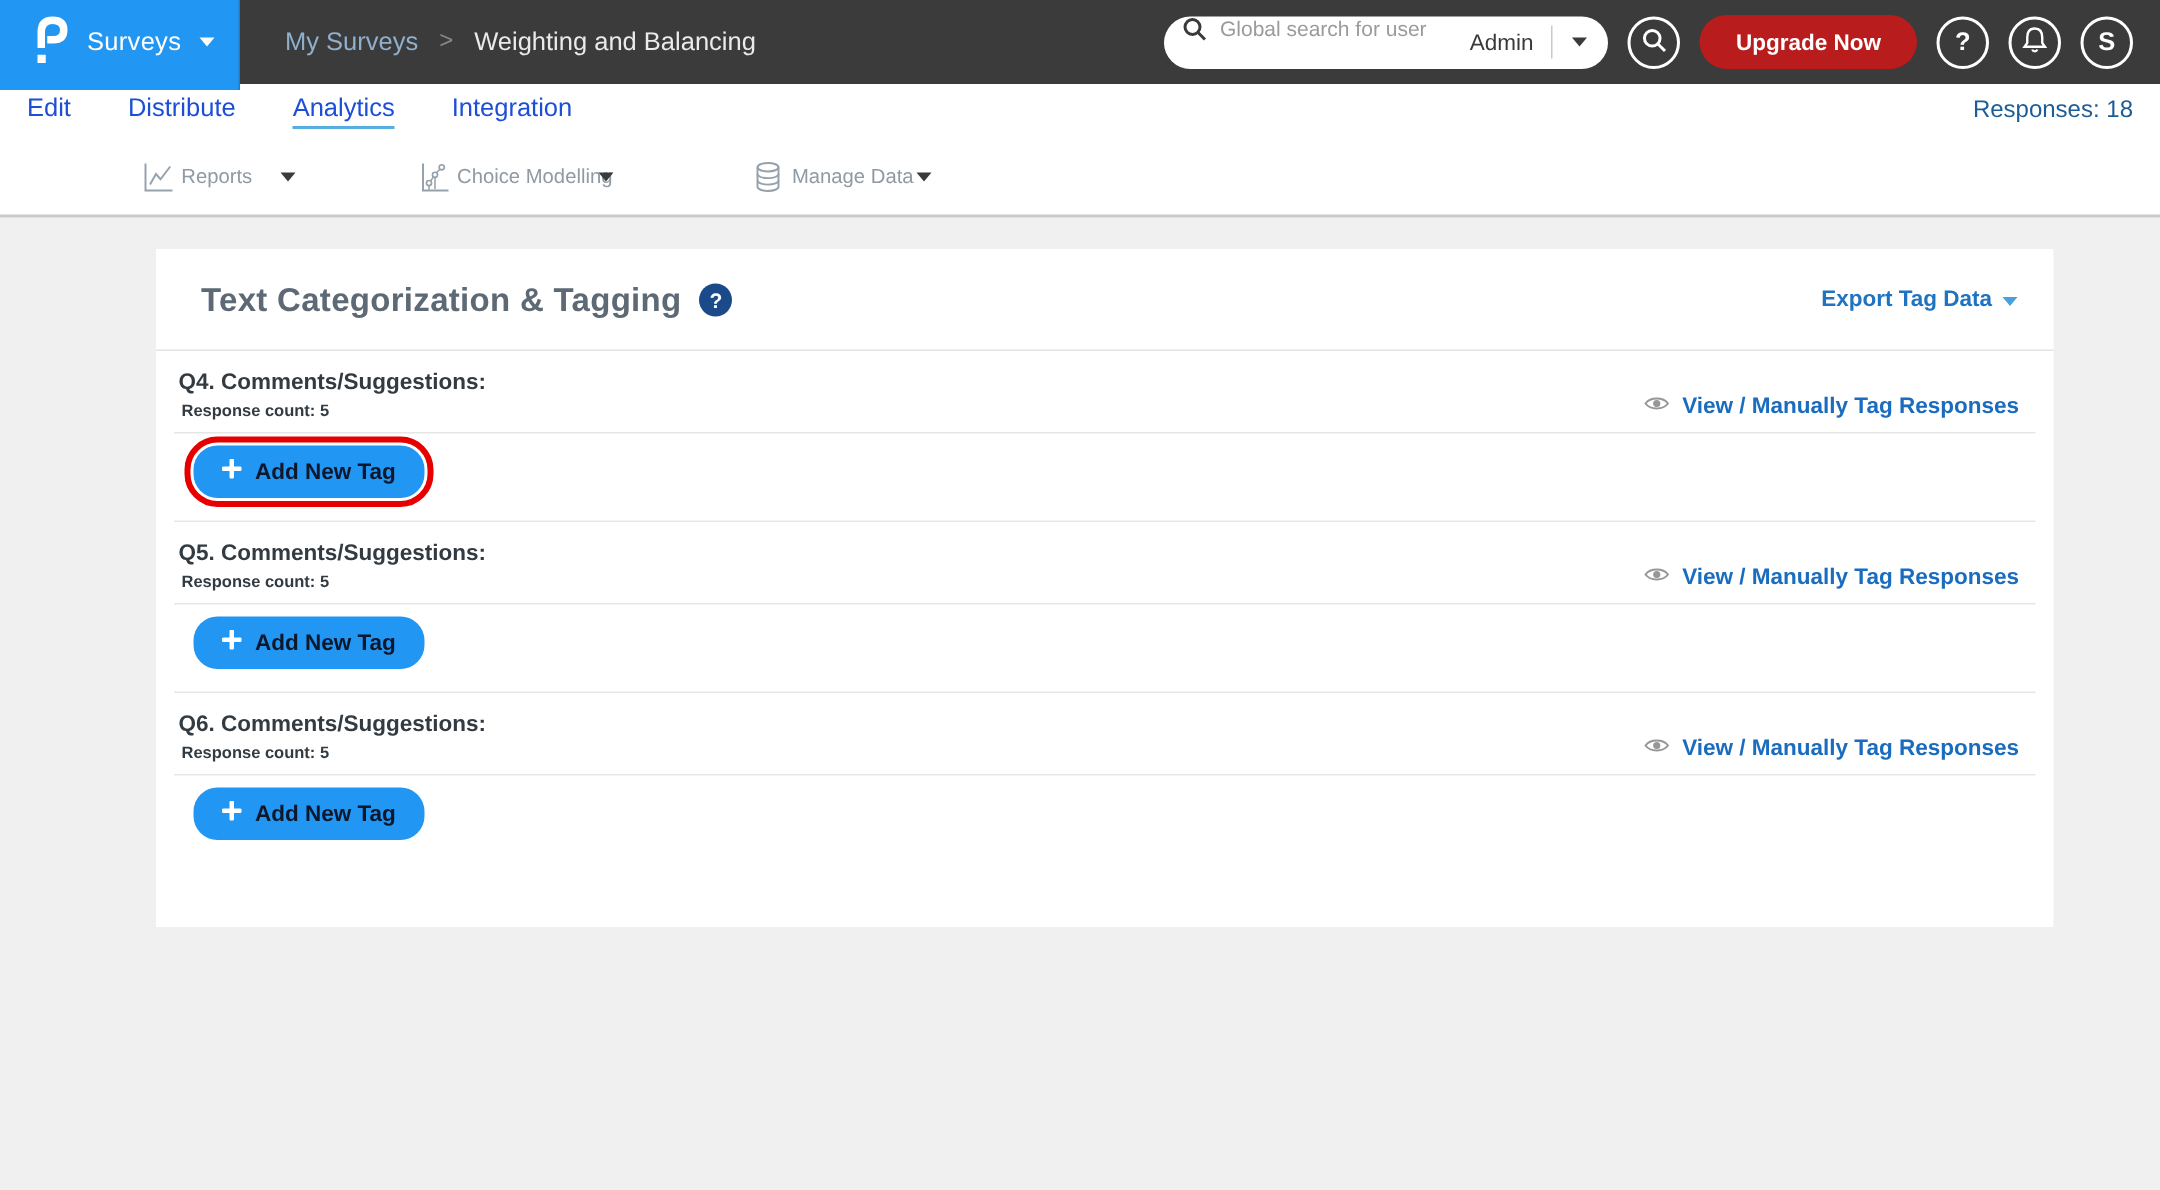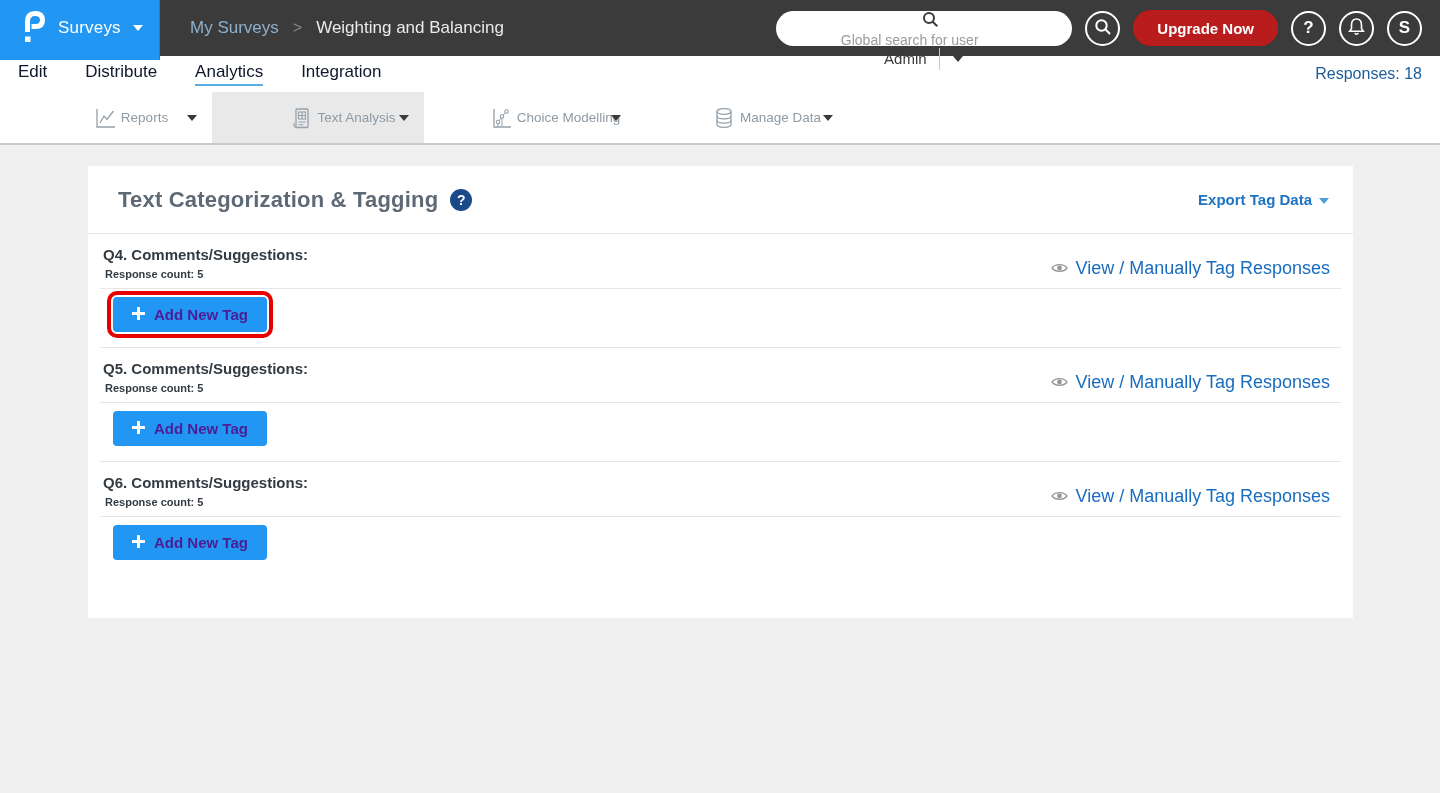--- a/index.html
+++ b/index.html
@@ -14,79 +14,79 @@
   .product-label { color:#fff; font-size:17px; letter-spacing:.2px; }
   .caret-down-white { width:0; height:0; border-left:5px solid transparent; border-right:5px solid transparent;
                       border-top:6px solid #fff; margin-left:12px; }
   .breadcrumb { display:flex; align-items:center; margin-left:30px; font-size:17px; gap:14px; }
   .bc-parent { color:#8fb0cd; cursor:pointer; text-decoration:none; }
   .bc-sep { color:#8a8a8a; font-size:16px; }
   .bc-current { color:#e9eaec; }
 
   .header-right { margin-left:auto; display:flex; align-items:center; gap:13px; padding-right:18px; }
   .search-pill { width:296px; height:35px; background:#fff; border-radius:18px; display:flex;
-                 align-items:center; padding-left:12px;flex-direction:column; }
+                 align-items:flex-start; padding-left:12px; }
   .search-pill svg { flex:0 0 auto; }
   .search-pill input { flex:1 1 auto; min-width:0; border:none; outline:none; background:transparent;
                        font-size:14px; color:#333; padding:0 6px 0 8px; font-family:inherit; }
   .search-pill input::placeholder { color:#9b9b9b; }
   .scope-toggle { display:flex; align-items:center; height:100%; cursor:pointer; }
   .scope-label { font-size:15px; color:#3a3a3a; margin-right:12px; }
   .pill-divider { width:1px; height:22px; background:#c9c9c9; }
   .caret-down-dark { width:0; height:0; border-left:5px solid transparent; border-right:5px solid transparent;
                      border-top:6px solid #3a3a3a; margin:0 14px 0 13px; }
   .circle-btn { width:35px; height:35px; border-radius:50%; border:2px solid #fff; background:transparent;
                 display:flex; align-items:center; justify-content:center; color:#fff; cursor:pointer;
                 font-family:inherit; }
   .circle-glyph { font-size:17px; font-weight:700; color:#fff; }
   .upgrade-btn { height:36px; border:none; border-radius:18px; background:#b91c1c; color:#fff;
                  font-weight:700; font-size:15px; padding:0 24px; cursor:pointer; font-family:inherit; }
 
   
   .nav-row { height:36px; background:#fff; display:flex; align-items:center; padding:0 18px; gap:38px; }
-  .nav-link { font-size:17px; color:#0f172a; text-decoration:none; cursor:pointer;
+  .nav-link { font-size:17px; color:#1d4ed8; text-decoration:none; cursor:pointer;
               padding-bottom:2px; border-bottom:2px solid transparent; }
   .nav-link.active { border-bottom-color:#58aede; }
   .responses-label { margin-left:auto; font-size:16px; color:#1d5d97; }
 
   
   .tabbar { height:53px; background:#fff; border-bottom:2px solid #c9c9c9; display:flex; }
   .tab { width:212px; display:flex; align-items:center; justify-content:center;
          gap:3px; position:relative; cursor:pointer;padding-left:48px; }
   .tab.active { background:#e9e9e9; }
   .tab-label { font-size:13.5px; color:#8f9aa4; }
   .tab-caret { position:absolute; right:15px; top:23px; width:0; height:0; cursor:pointer;
                border-left:5px solid transparent; border-right:5px solid transparent; border-top:6px solid #3a3a3a; }
   .tab-icon svg { display:block; }
 
   
-  .main { height:640px; padding-top:21px; }
+  .main { height:640px; padding-top:21px;padding-left:16px; }
   .card { width:1265px; margin-left:88px; background:#fff; min-height:452px; padding-bottom:34px; }
   .card-header { height:67px; display:flex; align-items:center; padding:0 24px 0 30px; }
   .card-title { font-size:22px; color:#5d6a76; letter-spacing:.2px; }
   .help-badge { width:22px; height:22px; border-radius:50%; background:#1b4a8a; color:#fff; font-weight:700;
                 font-size:14px; display:flex; align-items:center; justify-content:center; margin-left:12px;
                 cursor:pointer; }
   .export-link { margin-left:auto; display:flex; align-items:center; gap:7px; color:#1f73c2;
                  font-size:15px; font-weight:700; text-decoration:none; cursor:pointer; }
   .caret-down-blue { width:0; height:0; border-left:5px solid transparent; border-right:5px solid transparent;
                      border-top:6px solid #4aa0dc; margin-top:2px; }
   .card-divider { height:1px; background:#e3e3e3; }
 
   .qblock { padding:0 12px; }
   .qblock:not(:last-child)::after { content:""; display:block; height:1px; background:#e6e6e6; }
   .qhead { display:flex; justify-content:space-between; padding:12px 11px 8px 3px; }
   .qtitle { font-size:15px; font-weight:700; color:#333b42; }
   .qcount { font-size:11px; font-weight:700; color:#333b42; padding-left:2px; margin-top:5px; }
   .viewlink { align-self:flex-end; display:flex; align-items:center; gap:8px; color:#1a6cbf;
-              font-size:18px; font-weight:400; text-decoration:none; cursor:pointer; margin-bottom:1px; }
+              font-size:15px; font-weight:700; text-decoration:none; cursor:pointer; margin-bottom:1px; }
   .qdivider { height:1px; background:#e6e6e6; }
   .btnrow { padding:8px 0 15px 13px; }
-  .add-tag-btn { display:inline-flex; align-items:center; gap:9px; background:#2196f3; color:#4c1d95;
-                 border:none; border-radius:4px; font-size:15px; font-weight:700; padding:9px 19px;
+  .add-tag-btn { display:inline-flex; align-items:center; gap:9px; background:#2196f3; color:#0f172a;
+                 border:none; border-radius:16px; font-size:15px; font-weight:700; padding:9px 19px;
                  cursor:pointer; font-family:inherit; }
   .add-tag-btn.highlighted { outline:4px solid #e60000; outline-offset:2px; }
 </style>
 </head>
 <body>
 
 <header class="app-header">
   <div class="logo-panel">
     <span class="logo-mark">
       <svg width="24" height="34" viewBox="0 0 24 34">
@@ -164,32 +164,20 @@
       <svg width="26" height="24" viewBox="0 0 26 24">
         <path d="M5 3 V21 H23" fill="none" stroke="#95a1ab" stroke-width="1.3"></path>
         <polyline points="8,17 12,10 15,13.5 21.5,5" fill="none" stroke="#95a1ab" stroke-width="1.3"></polyline>
       </svg>
     </span>
     <span class="tab-label">Reports</span>
     <span class="tab-caret"></span>
   </div>
 
 
-  <div class="tab active">
-    <span class="tab-icon">
-      <svg width="26" height="24" viewBox="0 0 26 24">
-        <rect x="8" y="3" width="12" height="18.5" rx="1" fill="none" stroke="#95a1ab" stroke-width="1.3"></rect>
-        <rect x="10.5" y="6" width="7" height="7" fill="none" stroke="#95a1ab" stroke-width="1.1"></rect>
-        <path d="M10.5 9.5 h7 M14 6 v7 M10.5 16 h7 M10.5 18.7 h5" fill="none" stroke="#95a1ab" stroke-width="1.1"></path>
-        <path d="M8 21.5 q-2 -.4 -2 -2.4 V17" fill="none" stroke="#95a1ab" stroke-width="1.1"></path>
-      </svg>
-    </span>
-    <span class="tab-label">Text Analysis</span>
-    <span class="tab-caret"></span>
-  </div>
 
   <div class="tab">
     <span class="tab-icon">
       <svg width="26" height="24" viewBox="0 0 26 24">
         <path d="M6 3 V21 H23" fill="none" stroke="#95a1ab" stroke-width="1.3"></path>
         <circle cx="10" cy="16" r="1.7" fill="none" stroke="#95a1ab" stroke-width="1.1"></circle>
         <circle cx="14" cy="10.5" r="1.7" fill="none" stroke="#95a1ab" stroke-width="1.1"></circle>
         <circle cx="18.5" cy="5.5" r="1.7" fill="none" stroke="#95a1ab" stroke-width="1.1"></circle>
         <path d="M11.1 14.6 l1.8 -2.6 M15.2 9 l2 -2.2 M10 18 v2.5 M14 12.5 v7.5" fill="none" stroke="#95a1ab" stroke-width="1"></path>
       </svg>

